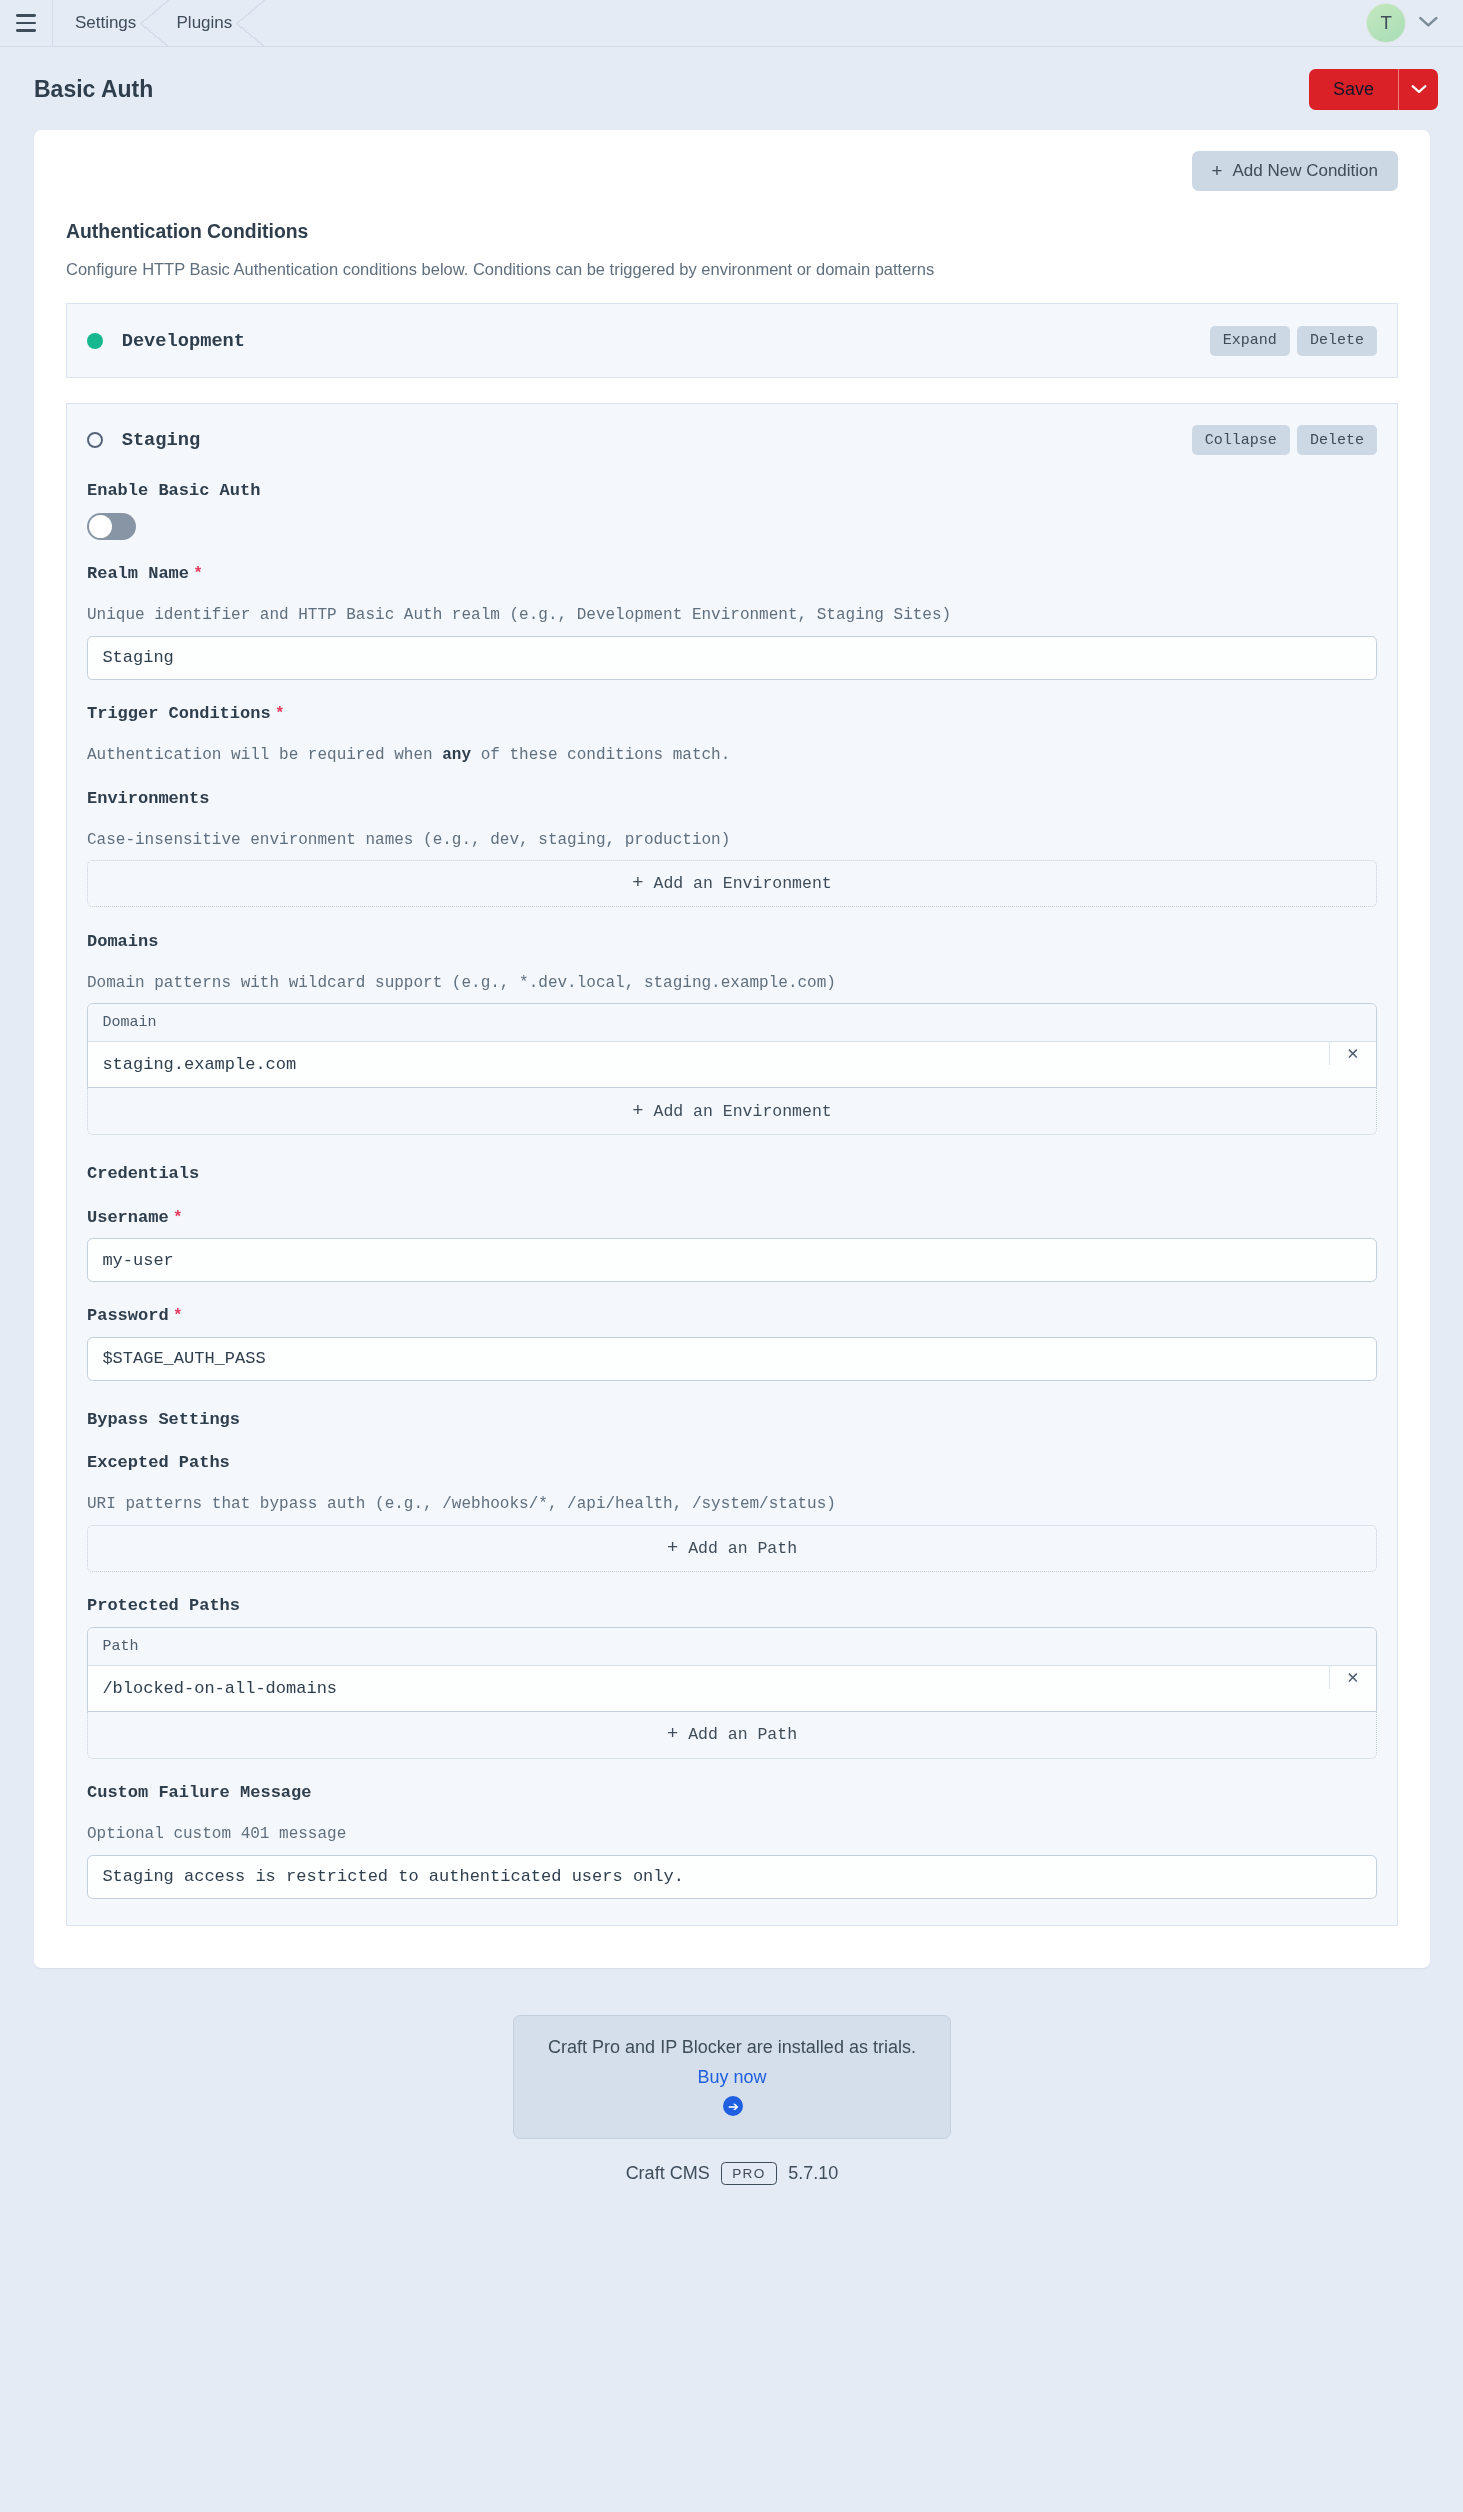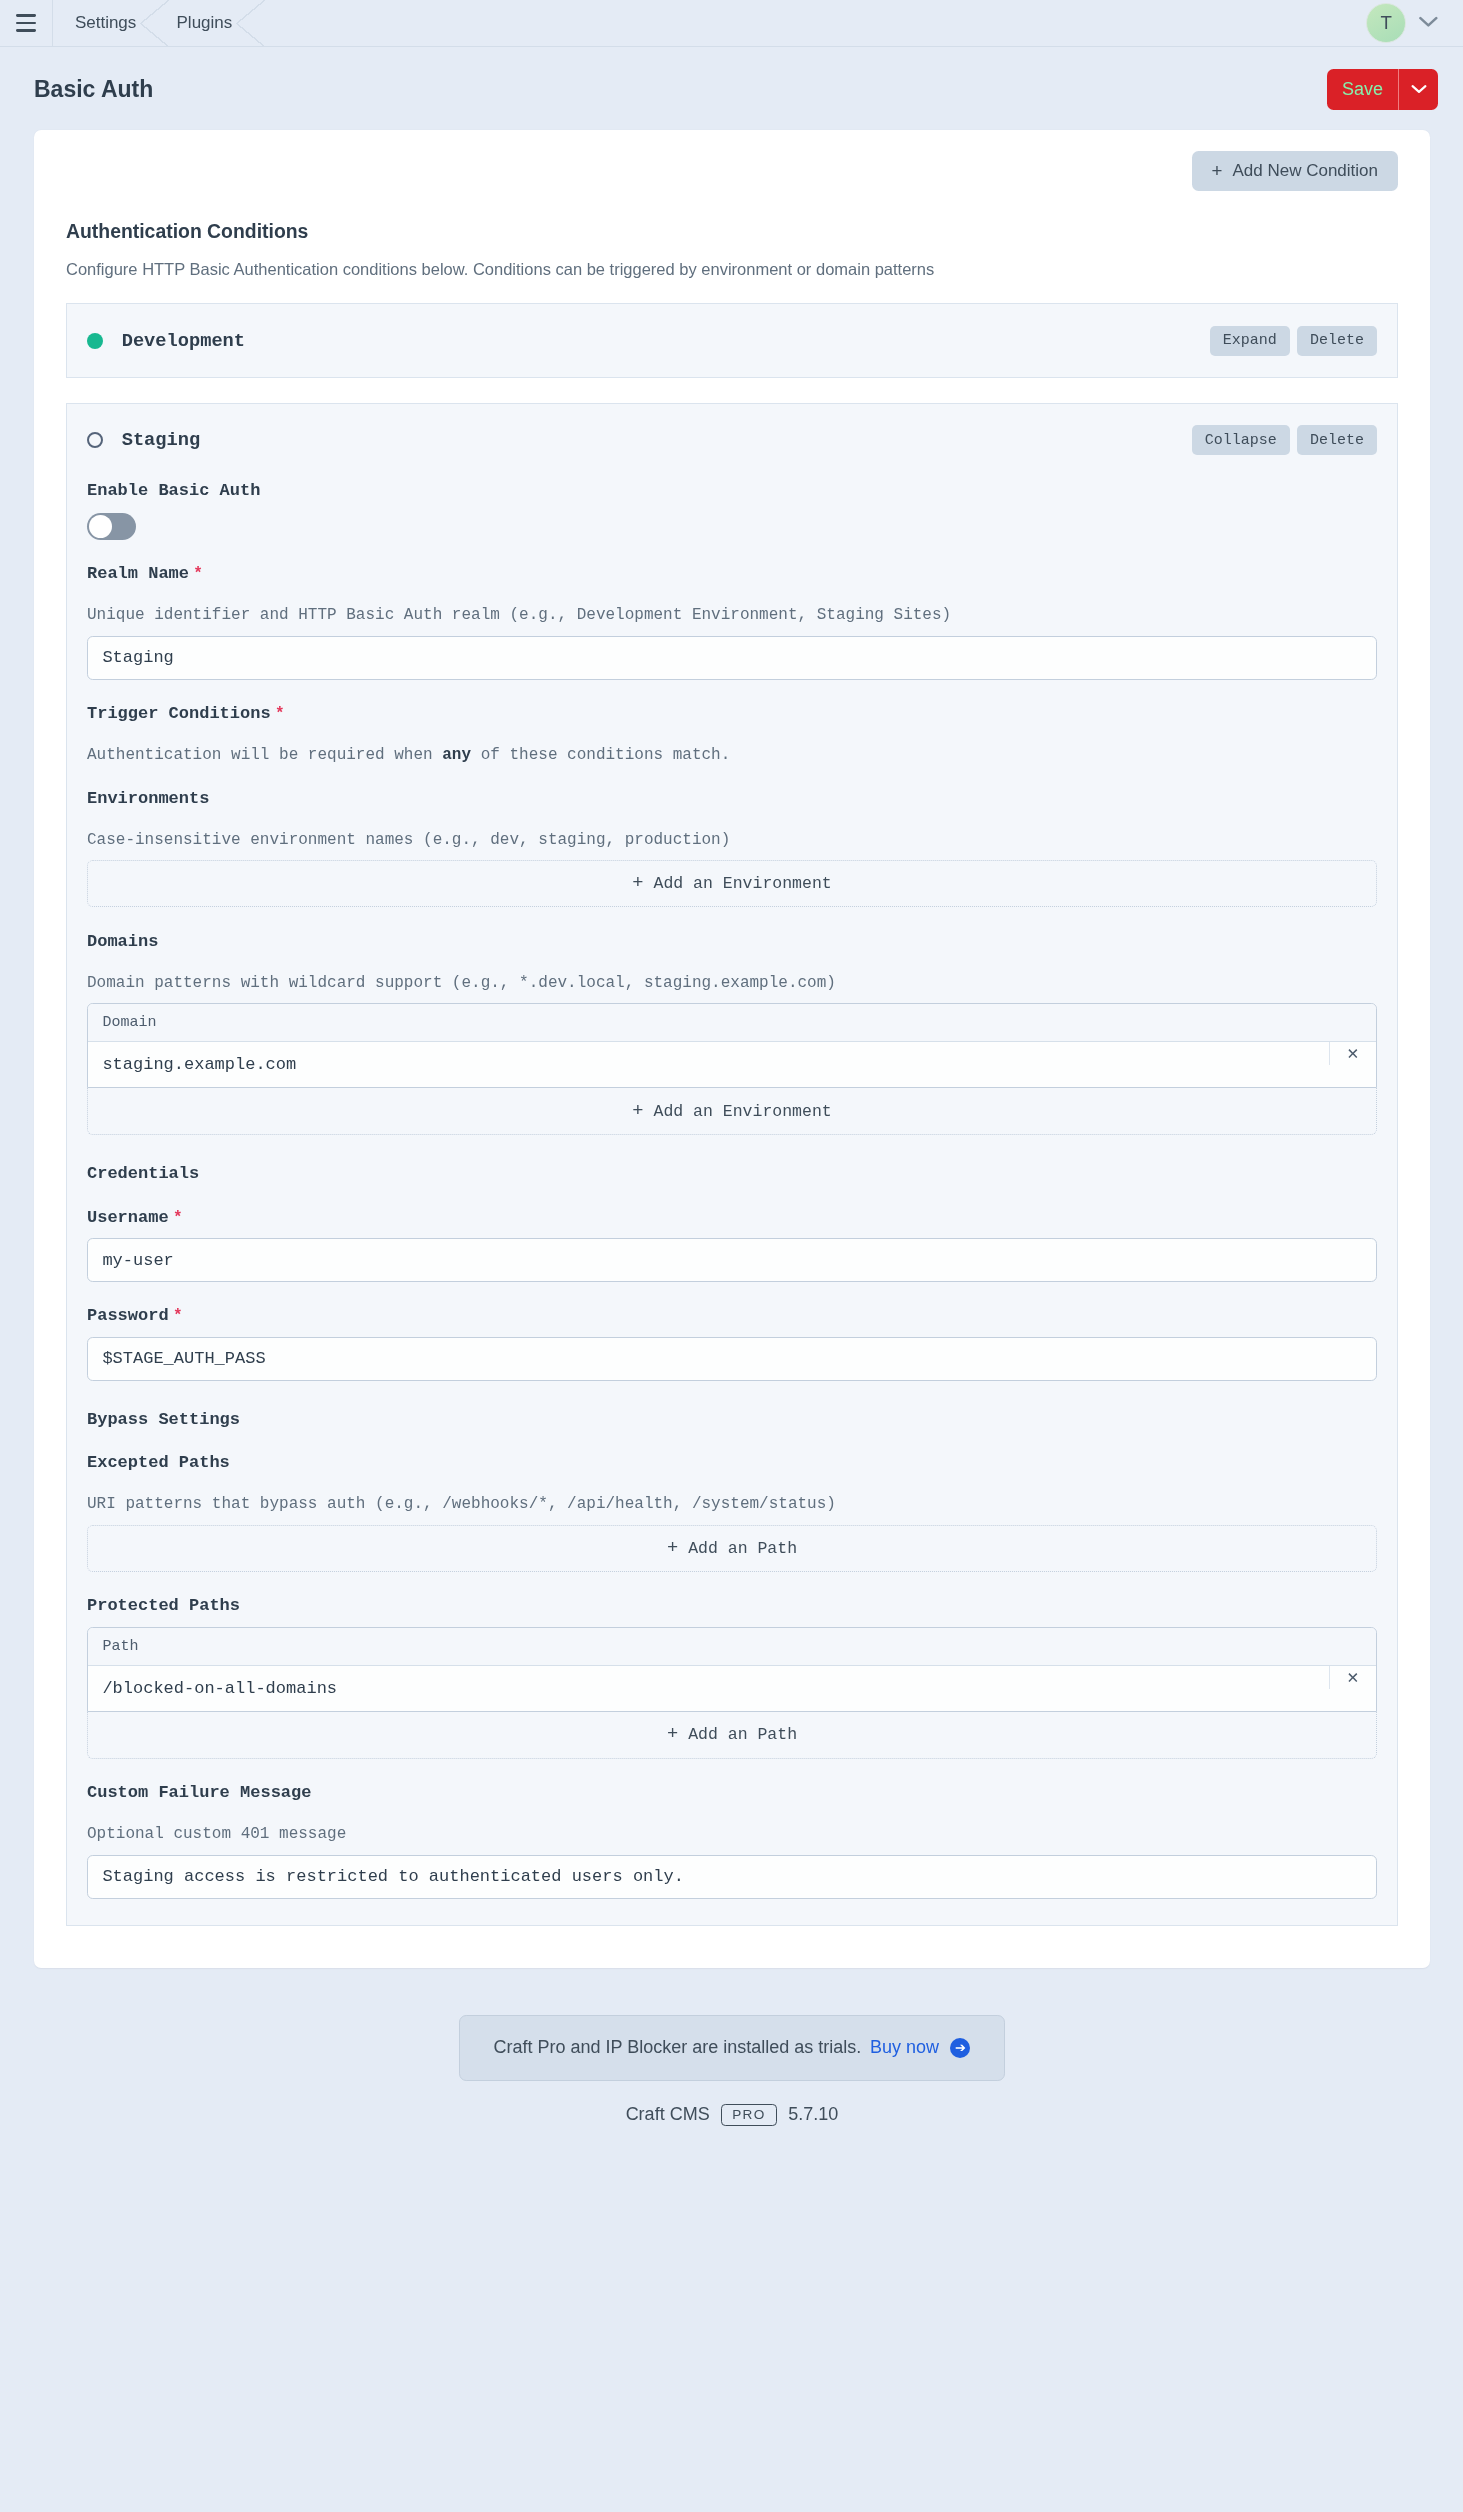--- a/index.html
+++ b/index.html
@@ -101,25 +101,25 @@
   }
   .saveblock {
     margin-left: auto;
     display: flex;
     align-items: stretch;
     border-radius: 6.5px;
     overflow: hidden;
   }
   .btn-save {
     background: #da2127;
-    color: #86efac;
+    color: #0f172a;
     border: none;
     font-size: 18px;
     font-family: inherit;
-    padding: 10px 15px;
+    padding: 10px 24px;
     cursor: pointer;
   }
   .btn-save-caret {
     background: #da2127;
     border: none;
     border-left: 1.4px solid #ef7d80;
     width: 40px;
     display: flex;
     align-items: center;
     justify-content: center;
@@ -323,20 +323,21 @@
   .trial {
     display: inline-flex;
     align-items: center;
     gap: 8.6px;
     background: #d5dfeb;
     border: 1.4px solid #c3cfdd;
     border-radius: 7.2px;
     padding: 21.5px 34px;
     font-size: 18px;
     color: #3f4d5a;
+    flex-direction: column;
   }
   .trial a { color: #1f5fe0; text-decoration: none; cursor: pointer; }
   .arrow-circle {
     display: inline-flex;
     width: 20px; height: 20px;
     border-radius: 50%;
     background: #1f5fe0;
     color: #fff;
     align-items: center;
     justify-content: center;

